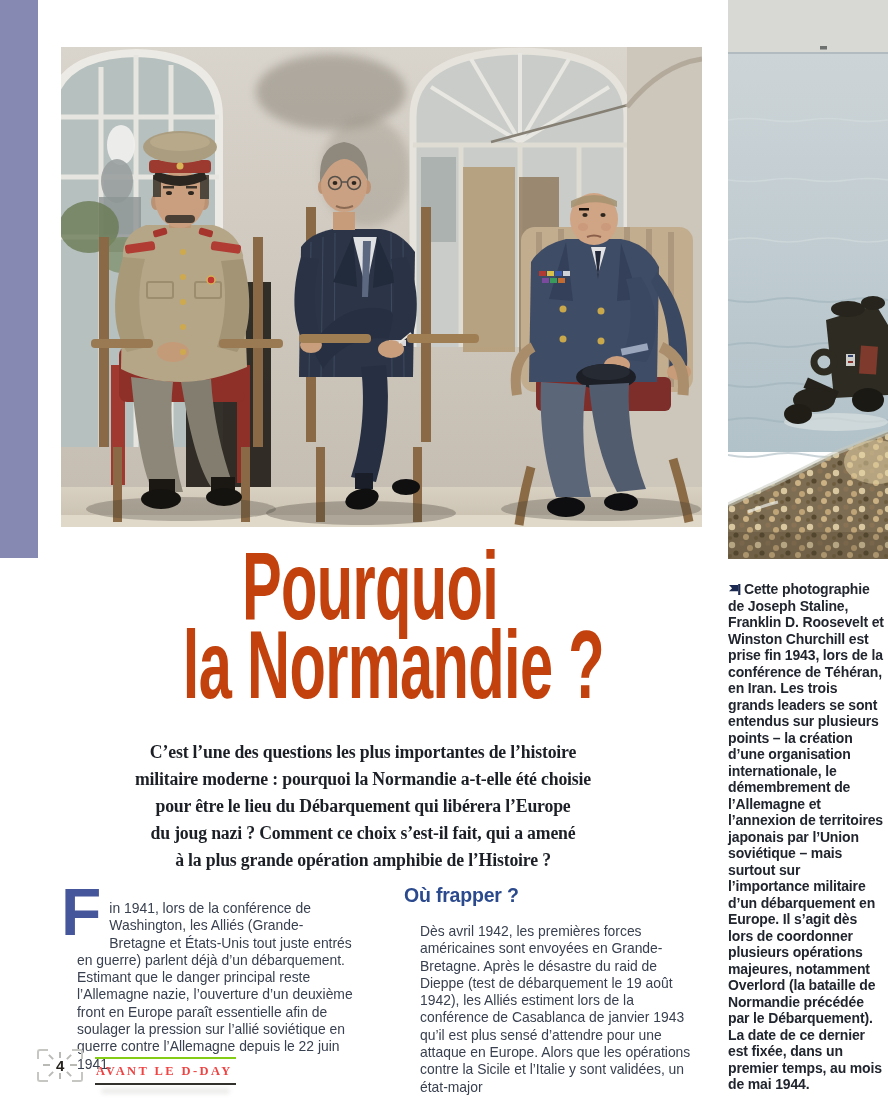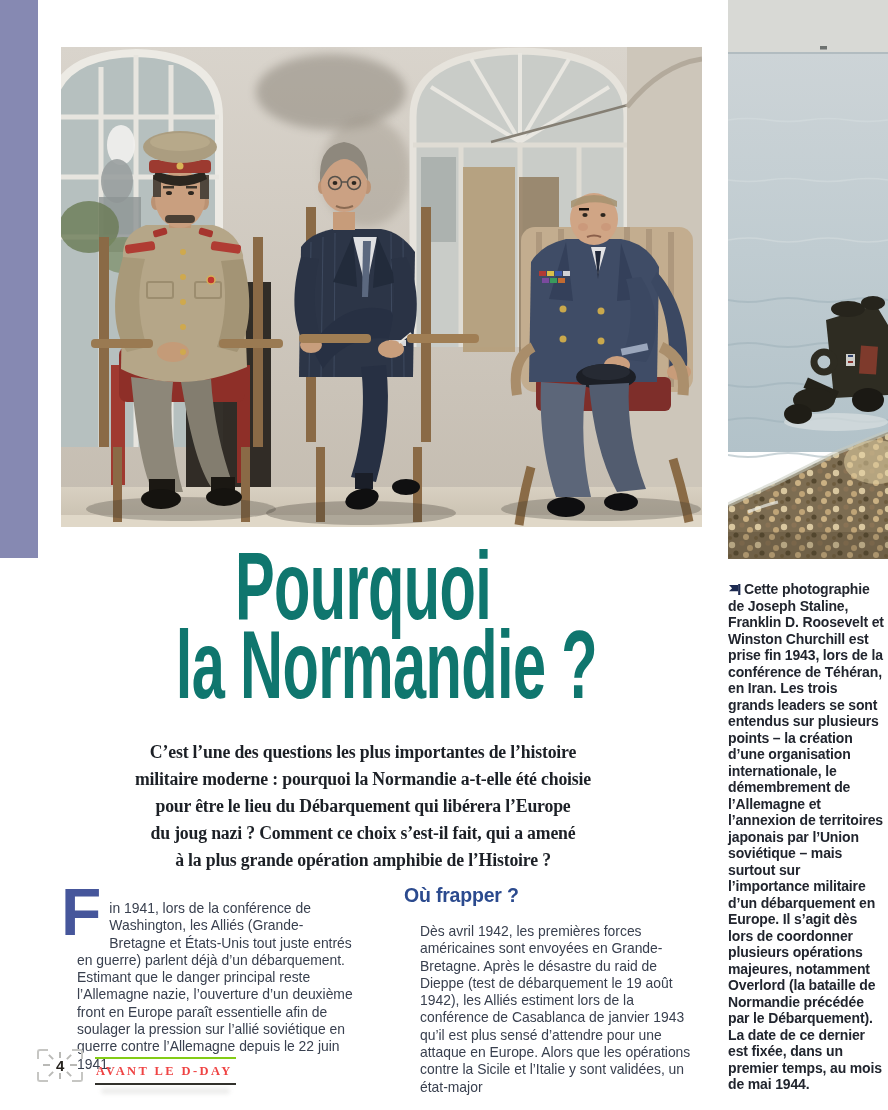--- a/index.html
+++ b/index.html
@@ -3,22 +3,22 @@
 <meta charset="utf-8">
 <style>
   html,body{margin:0;padding:0;background:#ffffff;}
   .page{position:relative;width:888px;height:1110px;background:#ffffff;overflow:hidden;
         font-family:"Liberation Sans",sans-serif;}
   .accent-bar{position:absolute;left:0;top:0;width:38px;height:558px;background:#8689b2;}
   figure{margin:0;padding:0;}
   .main-photo{position:absolute;left:61px;top:47px;width:641px;height:480px;overflow:hidden;}
   .side-photo{position:absolute;left:728px;top:0;width:160px;height:559px;overflow:hidden;}
 
-  .title{position:absolute;left:61px;top:546px;width:604px;text-align:center;
-         color:#0f766e;font-weight:bold;}
+  .title{position:absolute;left:68px;top:546px;width:604px;text-align:center;
+         color:#c2410c;font-weight:bold;}
   .title-line{font-size:96px;line-height:79px;white-space:nowrap;letter-spacing:-1px;
          transform:scaleX(0.62);transform-origin:50% 50%;}
 
   .intro{position:absolute;left:61px;top:739px;width:604px;text-align:center;
          color:#1c2026;font-weight:bold;font-family:Liberation Serif, serif;}
   .intro-line{font-size:18.5px;line-height:27px;white-space:nowrap;letter-spacing:-0.2px;
          transform:scaleX(0.96);transform-origin:50% 50%;}
 
   .col1{position:absolute;left:61px;top:884px;width:313px;}
   .col2{position:absolute;left:404px;top:884px;width:312px;}

